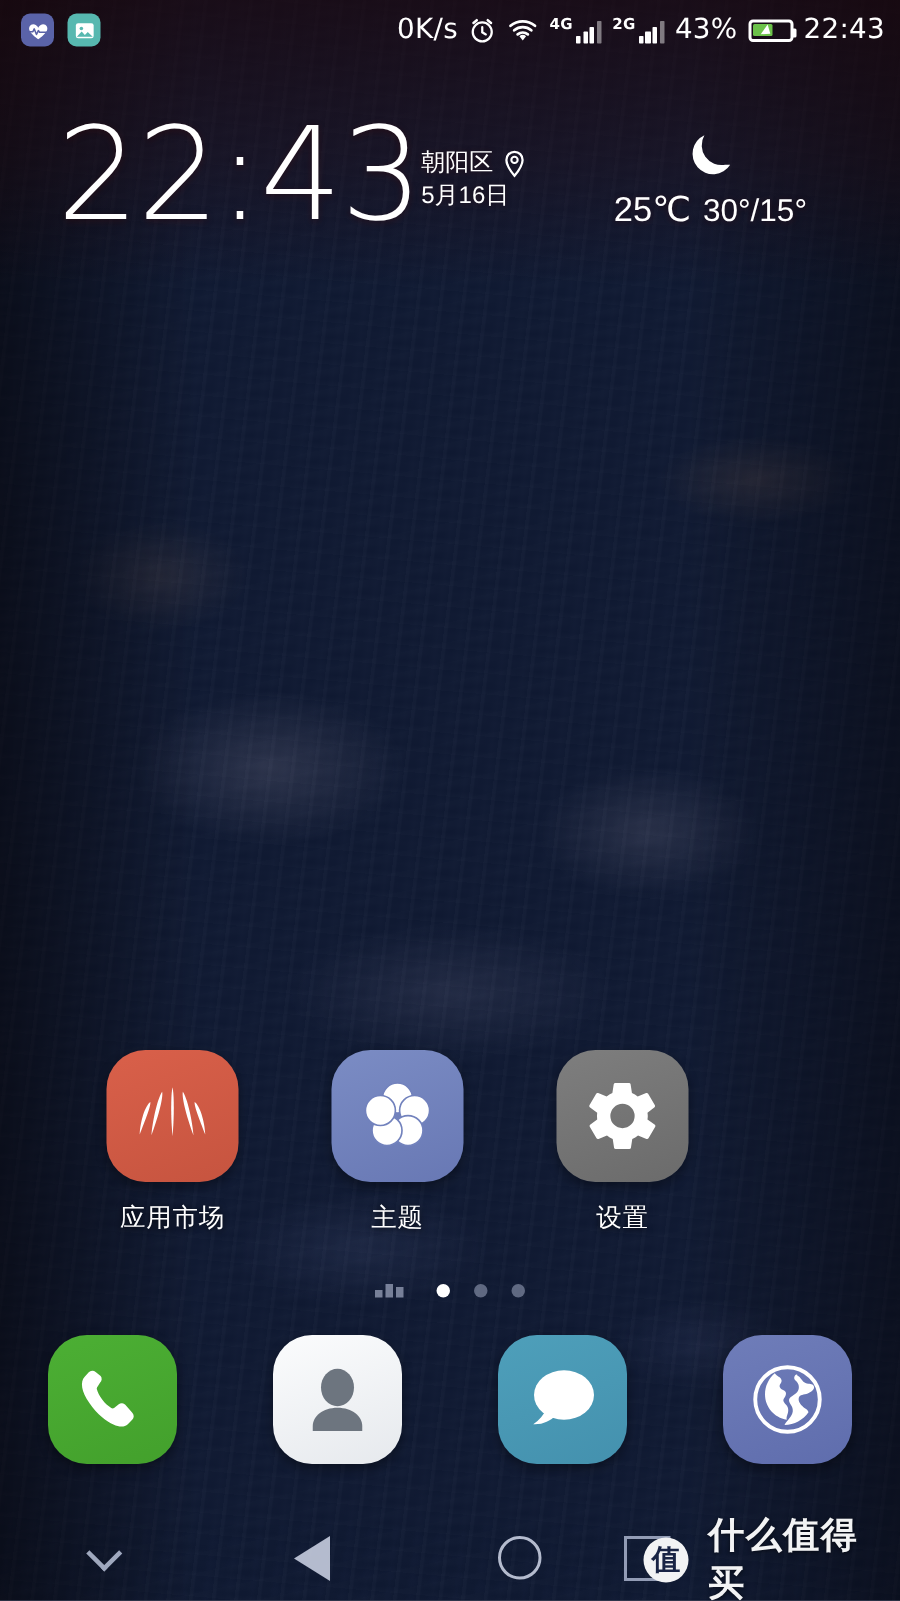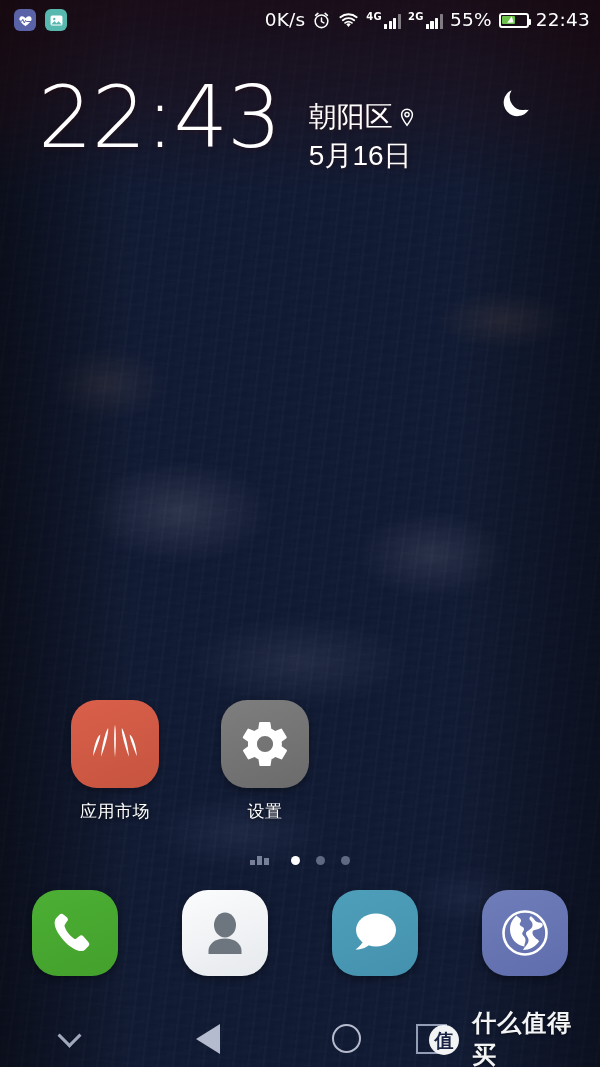--- a/index.html
+++ b/index.html
@@ -134,22 +134,22 @@
     display:flex; align-items:flex-start;
   }
   .clock-block { display:flex; align-items:flex-start; padding-left:38px; }
   .clock-time {
     font-size:86px; line-height:0.92;
     font-weight:200; letter-spacing:-1px;
     font-family:"DejaVu Sans","Liberation Sans",sans-serif;
     text-shadow:0 1px 5px rgba(60,10,10,0.40);
   }
   .clock-meta {
-    margin-left:28px; margin-top:20px;
-    font-size:28px; line-height:1.38;
+    margin-left:0; margin-top:20px;
+    font-size:16px; line-height:1.38;
     text-shadow:0 1px 4px rgba(60,10,10,0.45);
   }
   .loc-row { display:flex; align-items:center; gap:6px; }
   .weather-block {
     margin-left:auto; margin-right:62px; margin-top:4px;
     display:flex; flex-direction:column; align-items:center;
     text-shadow:0 1px 4px rgba(60,10,10,0.45);
   }
   .temps { font-size:21px; display:flex; align-items:baseline; gap:8px; }
   .temp-now { font-size:23px; }
@@ -352,21 +352,21 @@
       <span class="sig-wrap">
         <span class="sig-g">2G</span>
         <span class="sig">
           <i class="b1"></i>
             <i class="b2"></i>
             <i class="b3"></i>
             <i class="b4"></i>
         </span>
       </span>
 
-      <span class="sb-text">55%</span>
+      <span class="sb-text">43%</span>
 
       <span class="batt">
         <span class="batt-fill" style="width: 55%;">
           <span class="batt-bolt"></span>
         </span>
       </span>
 
       <span class="sb-text">22:43</span>
     </div>
   </div>
@@ -387,20 +387,24 @@
         <div>5月16日</div>
       </div>
     </div>
 
     <div class="weather-block">
       <span>
         <svg width="44" height="44" viewBox="0 0 44 44">
           <path d="M31.5 27.8A13.2 13.2 0 0 1 17.6 8.2a13.6 13.6 0 1 0 17.2 19.6 13.3 13.3 0 0 1-3.3 0z" fill="#ffffff"></path>
         </svg>
       </span>
+      <div class="temps">
+        <span class="temp-now">25℃</span>
+        <span class="temp-hl">30°/15°</span>
+      </div>
     </div>
   </div>
 
   <div class="appgrid">
 
     <div class="app">
       <div class="app-icon ic-market">
         <svg width="58" height="46" viewBox="0 0 60 48">
           <g fill="#ffffff">
             <path d="M30 4c-1.2 5 -1.2 22 0 34 1.2-12 1.2-29 0-34z"></path>
@@ -408,20 +412,34 @@
             <path d="M37.2 7.2c-1 4.4 3.4 19.6 7.4 30.2-.8-10.8-4.4-26-7.4-30.2z"></path>
             <path d="M14.6 14.2c-3.6 2.4-7 13.4-7.4 22.6 2.6-7 7.8-19.2 7.4-22.6z"></path>
             <path d="M45.4 14.2c-.4 3.4 4.8 15.6 7.4 22.6-.4-9.2-3.8-20.2-7.4-22.6z"></path>
             <path d="M30 39.5c-6 0-14.4 1.5-19.5 3.2 5.6 2.2 13.5 3.3 19.5 3.3s13.9-1.1 19.5-3.3c-5.1-1.7-13.5-3.2-19.5-3.2z" opacity="0"></path>
           </g>
         </svg>
       </div>
       <div class="app-label">应用市场</div>
     </div>
 
+    <div class="app">
+      <div class="app-icon ic-theme">
+        <svg width="56" height="56" viewBox="0 0 56 56">
+          <g fill="#ffffff" stroke="#7282bd" stroke-width="1.1">
+            <circle cx="28" cy="16" r="10"></circle>
+            <circle cx="39.4" cy="24.3" r="10"></circle>
+            <circle cx="35" cy="37.7" r="10"></circle>
+            <circle cx="21" cy="37.7" r="10"></circle>
+            <circle cx="16.6" cy="24.3" r="10"></circle>
+          </g>
+        </svg>
+      </div>
+      <div class="app-label">主题</div>
+    </div>
 
     <div class="app">
       <div class="app-icon ic-settings">
         <svg width="54" height="54" viewBox="0 0 24 24">
           <path fill="#ffffff" d="M19.4 13a7.6 7.6 0 0 0 .1-1 7.6 7.6 0 0 0-.1-1l2.1-1.6a.5.5 0 0 0 .1-.6l-2-3.4a.5.5 0 0 0-.6-.2l-2.5 1a7.3 7.3 0 0 0-1.7-1l-.4-2.6a.5.5 0 0 0-.5-.4h-4a.5.5 0 0 0-.5.4l-.4 2.6a7.3 7.3 0 0 0-1.7 1l-2.5-1a.5.5 0 0 0-.6.2l-2 3.4a.5.5 0 0 0 .1.6L4.5 11a7.6 7.6 0 0 0 0 2l-2.1 1.6a.5.5 0 0 0-.1.6l2 3.4a.5.5 0 0 0 .6.2l2.5-1a7.3 7.3 0 0 0 1.7 1l.4 2.6a.5.5 0 0 0 .5.4h4a.5.5 0 0 0 .5-.4l.4-2.6a7.3 7.3 0 0 0 1.7-1l2.5 1a.5.5 0 0 0 .6-.2l2-3.4a.5.5 0 0 0-.1-.6zM12 15.6A3.6 3.6 0 1 1 15.6 12 3.6 3.6 0 0 1 12 15.6z"></path>
         </svg>
       </div>
       <div class="app-label">设置</div>
     </div>
 

